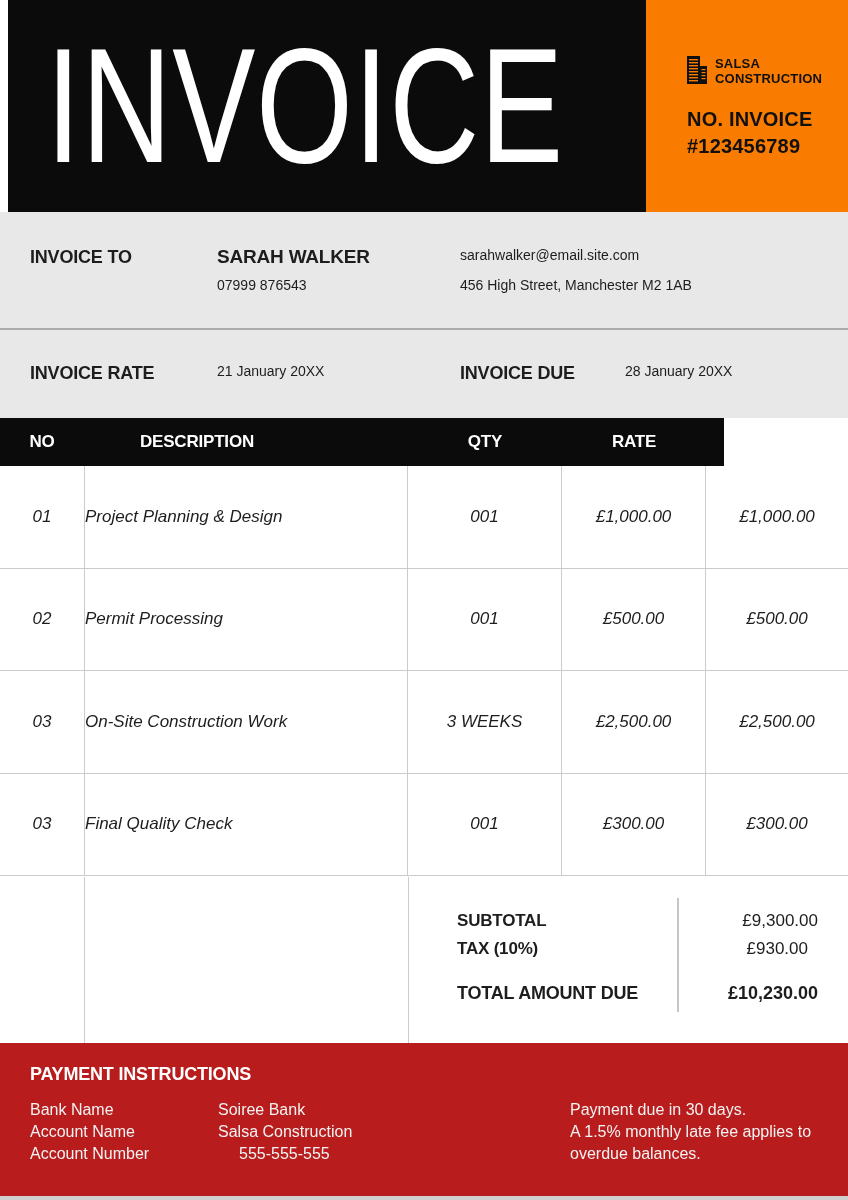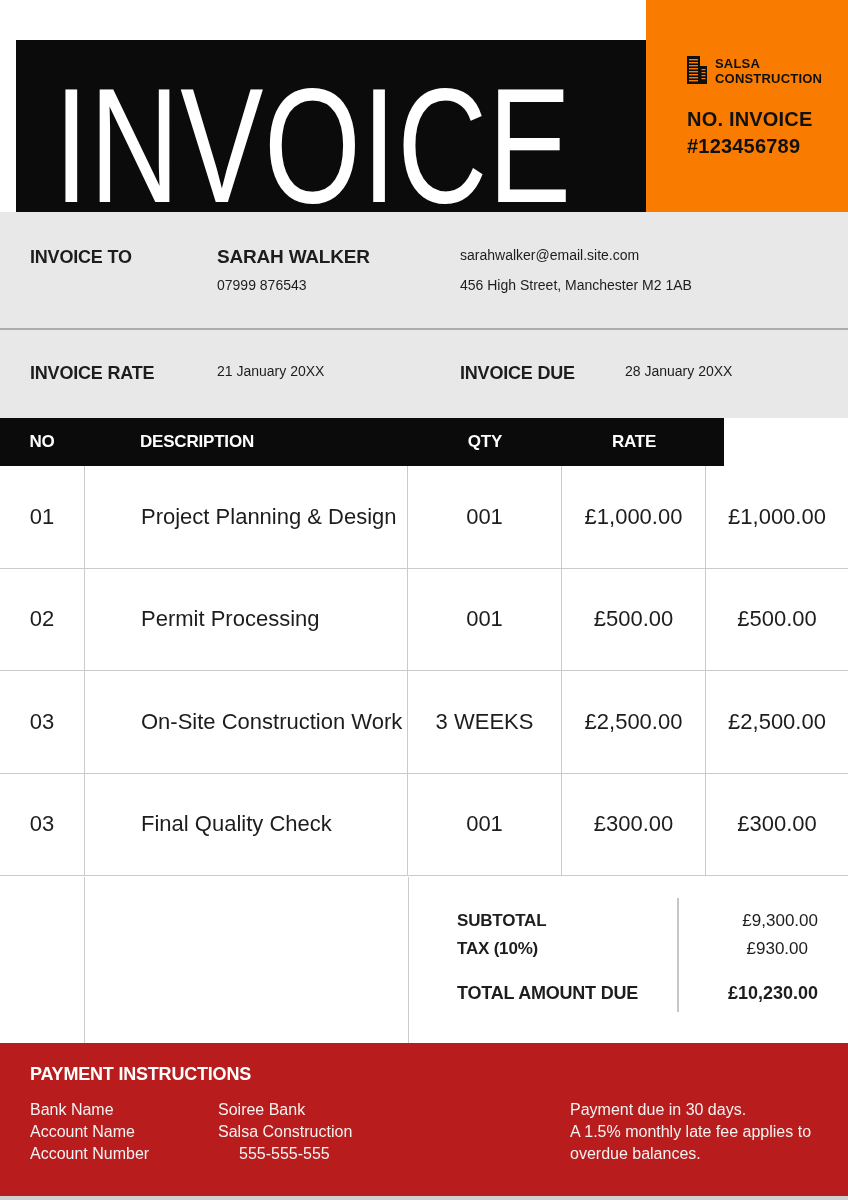--- a/index.html
+++ b/index.html
@@ -7,21 +7,21 @@
     --black:#0B0B0B;
     --gray:#E8E8E8;
     --line:#CBCBCB;
     --ink:#1D1D1D;
   }
   html,body{margin:0;padding:0;background:#ffffff;}
   body{font-family:"Liberation Sans", sans-serif; color:var(--ink);}
   .page{position:relative;width:848px;height:1200px;background:#ffffff;overflow:hidden;}
 
   
-  .header-black{position:absolute;left:16px;top:0;width:646px;height:212px;background:var(--black);margin-top:40px;}
+  .header-black{position:absolute;left:8px;top:0;width:646px;height:212px;background:var(--black);}
   .invoice-title{
     position:absolute;left:38px;top:0;height:212px;display:flex;align-items:center;
     color:#ffffff;font-size:164px;font-weight:400;letter-spacing:1px;line-height:1;
     transform:scaleX(0.76);transform-origin:left center;white-space:nowrap;
   }
   .header-orange{position:absolute;left:646px;top:0;width:202px;height:212px;background:var(--orange);color:#101010;}
   .brand{position:absolute;left:40px;top:54px;display:flex;align-items:center;gap:7px;}
   .brand-name{font-size:13px;font-weight:700;line-height:15px;letter-spacing:0.2px;}
   .inv-no-block{position:absolute;left:41px;top:108px;}
   .inv-no-label{font-size:20px;font-weight:700;letter-spacing:0.2px;}
@@ -38,23 +38,23 @@
 
   
   .thead{position:absolute;left:0;top:418px;width:724px;height:48px;background:var(--black);color:#ffffff;
          display:grid;grid-template-columns:84px 324px 154px 144px 142px;align-items:center;}
   .thead .th{font-size:17px;font-weight:700;letter-spacing:-0.2px;}
   .tc-center{text-align:center;}
   .tc-desc{padding-left:56px;text-align:left;}
 
   .tbody{position:absolute;left:0;top:466px;width:848px;height:410px;display:flex;flex-direction:column;}
   .trow{flex:1;display:grid;grid-template-columns:84px 324px 154px 144px 142px;align-items:center;
-        border-bottom:1px solid var(--line);font-size:22px;}
+        border-bottom:1px solid var(--line);font-size:17px;font-style:italic;}
   .trow .cell{height:100%;display:flex;align-items:center;justify-content:center;}
-  .trow .cell.desc{justify-content:flex-start;padding-left:56px;border-left:1px solid var(--line);border-right:1px solid var(--line);box-sizing:border-box;}
+  .trow .cell.desc{justify-content:flex-start;border-left:1px solid var(--line);border-right:1px solid var(--line);box-sizing:border-box;}
   .trow .cell.rate{border-right:1px solid var(--line);box-sizing:border-box;}
   .trow .cell.qty{border-right:1px solid var(--line);box-sizing:border-box;}
 
   
   .vline{position:absolute;width:1px;background:var(--line);}
 
   
   .totals-divider{position:absolute;left:677px;top:898px;width:2px;height:114px;background:#C6C6C6;}
   .t-lbl{font-weight:700;font-size:17px;letter-spacing:-0.2px;}
   .t-val{font-size:17px;text-align:right;}

